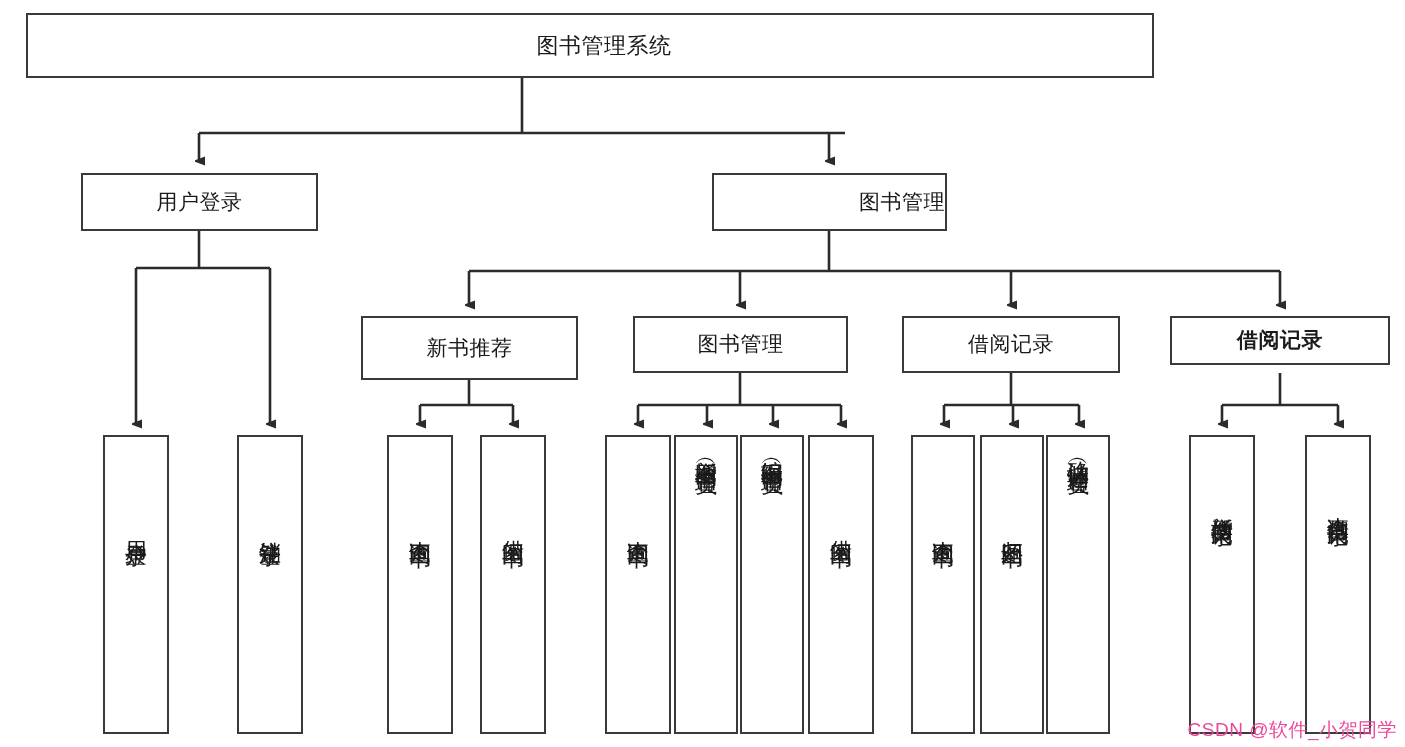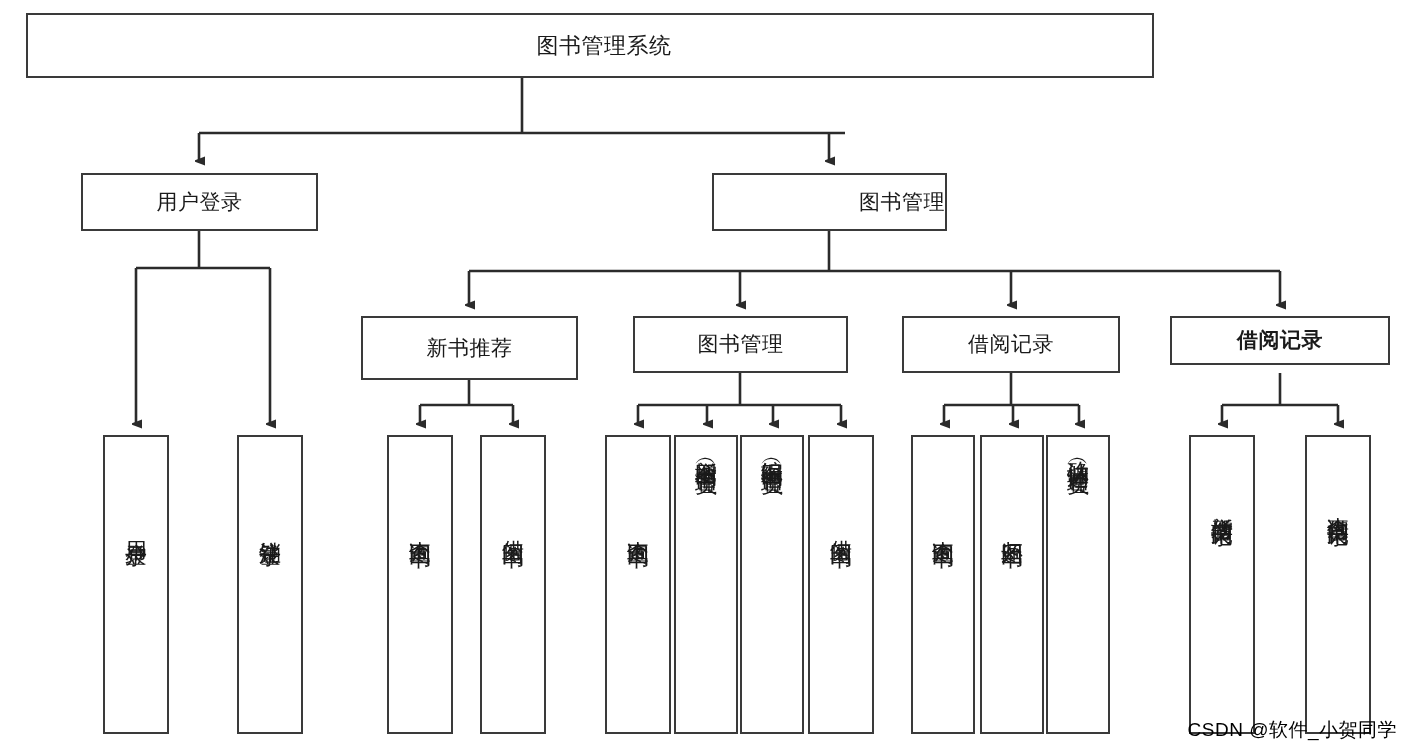--- a/index.html
+++ b/index.html
@@ -61,21 +61,21 @@
   }
   
   .node.vert.mid { padding-top: 86px; }
   .node.vert.mid2 { padding-top: 62px; }
 
   .watermark {
     position: absolute;
     right: 8px;
     bottom: 4px;
     font-size: 19px;
-    color: #000000;
+    color: #ec4899;
     white-space: nowrap;
     letter-spacing: 0.5px;
   }
 </style>
 </head>
 <body>
 
 <div id="canvas">
 
   <svg id="edges" viewBox="0 0 1405 747" width="1405" height="747">

